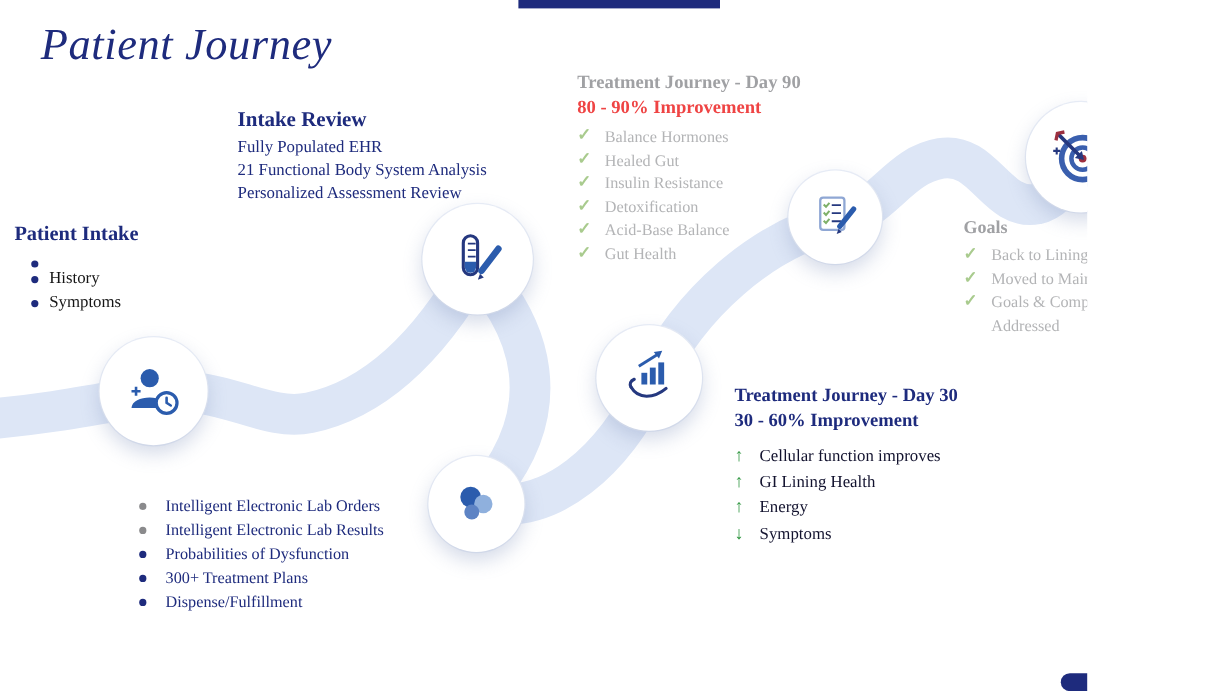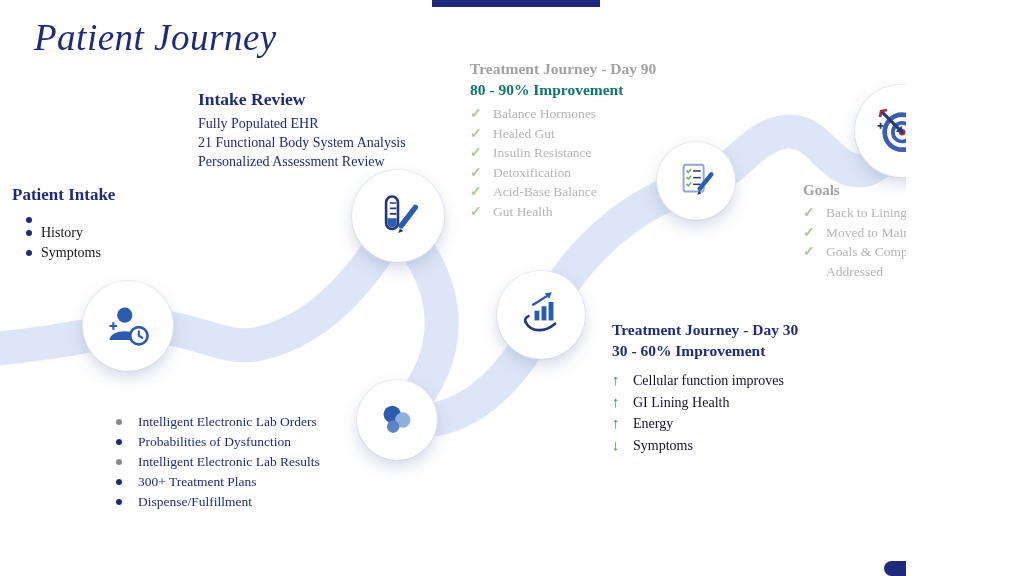--- a/index.html
+++ b/index.html
@@ -13,35 +13,35 @@
                color:#1e2b7d;letter-spacing:0.5px;z-index:3;margin:0;}
   
   .node{position:absolute;border-radius:50%;background:#ffffff;z-index:2;
         box-shadow:0 7px 16px rgba(120,140,185,.32), 0 0 0 1px rgba(235,239,248,.9);
         display:flex;align-items:center;justify-content:center;}
   
   .block{position:absolute;z-index:3;}
   .h-navy{font-weight:700;color:#1e2b7d;margin:0 0 5px 0;}
   .h-gray{font-weight:700;color:#a0a1a4;margin:0;}
   .sub-navy{font-weight:700;color:#1e2b7d;margin:0;}
-  .sub-gray{font-weight:700;color:#0f766e;margin:0;}
+  .sub-gray{font-weight:700;color:#ef4444;margin:0;}
   .row{display:flex;align-items:flex-start;gap:9px;}
   .dot{width:6px;height:6px;border-radius:50%;background:#1e2b7d;margin-top:7px;flex:0 0 auto;}
   .dot.gray{background:#8a8a8c;}
   .check{color:#a9cb8e;font-weight:700;font-size:14px;line-height:19.5px;flex:0 0 14px;}
   .arrow{color:#2f9640;font-weight:700;font-size:15px;line-height:21px;flex:0 0 12px;}
   .txt{flex:1;}
   
   #patient-intake{left:12px;top:185px;width:195px;}
   #patient-intake .h-navy{font-size:17px;}
   #patient-intake .row{font-size:14px;line-height:19.5px;color:#161616;padding-left:14px;}
   #intake-review{left:198px;top:89px;width:268px;}
   #intake-review .h-navy{font-size:17.5px;margin-bottom:4px;}
   #intake-review .line{font-size:14px;line-height:19px;color:#1e2b7d;}
-  #day90{left:470px;top:59px;width:240px;}
+  #day90{left:481px;top:59px;width:240px;}
   #day90 .h-gray,#day90 .sub-gray{font-size:15.5px;line-height:20.5px;}
   #day90 .items{margin-top:4px;}
   #day90 .row{font-size:13.5px;line-height:19.5px;color:#b3b4b6;}
   #goals{left:803px;top:182px;width:178px;}
   #goals .h-gray{font-size:15px;margin-bottom:4px;}
   #goals .row{font-size:13.5px;line-height:19.5px;color:#b3b4b6;}
   #day30{left:612px;top:319px;width:270px;}
   #day30 .h-navy,#day30 .sub-navy{font-size:15.5px;line-height:21px;margin:0;font-weight:700;color:#1e2b7d;}
   #day30 .items{margin-top:9px;}
   #day30 .row{font-size:14px;line-height:21.5px;color:#12122e;}
@@ -229,29 +229,29 @@
       </div>
     </div>
   </div>
 
   <div class="block" id="pdi">
     <div class="row">
       <span class="dot gray"></span>
       <span class="txt">Intelligent Electronic Lab Orders</span>
     </div>
     <div class="row">
-      <span class="dot"></span>
-      <span class="txt">Probabilities of Dysfunction</span>
-    </div>
-    <div class="row">
       <span class="dot gray"></span>
       <span class="txt">Intelligent Electronic Lab Results</span>
     </div>
     <div class="row">
       <span class="dot"></span>
+      <span class="txt">Probabilities of Dysfunction</span>
+    </div>
+    <div class="row">
+      <span class="dot"></span>
       <span class="txt">300+ Treatment Plans</span>
     </div>
     <div class="row">
       <span class="dot"></span>
       <span class="txt">Dispense/Fulfillment</span>
     </div>
   </div>
 
 </div>
 

